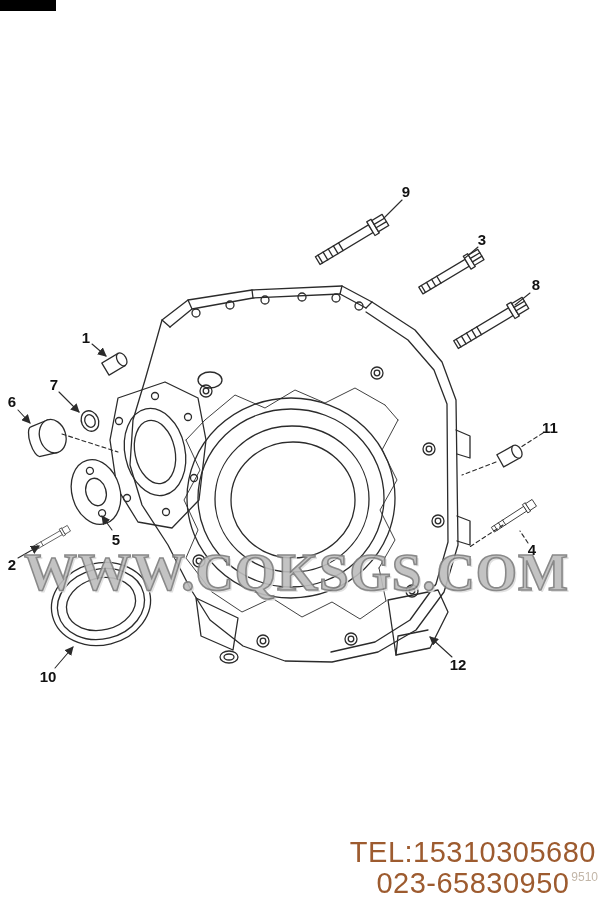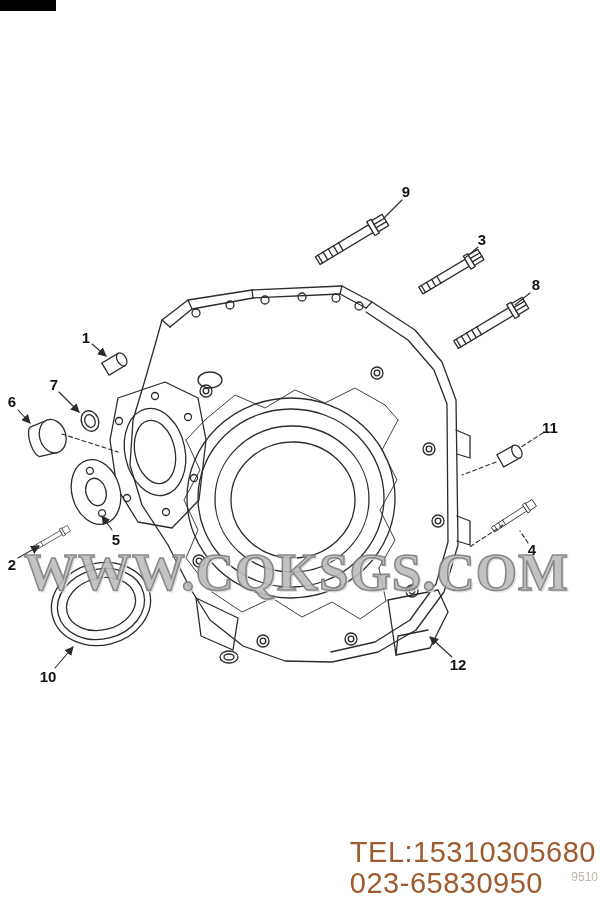--- a/index.html
+++ b/index.html
@@ -13,21 +13,21 @@
   .corner-mark{position:absolute;left:0;top:0;width:56px;height:11px;background:#000;z-index:4;}
   .watermark{
     position:absolute;left:24px;top:542px;z-index:3;
     font-family:"Liberation Serif",serif;font-weight:700;
     font-size:53px;letter-spacing:1px;white-space:nowrap;
     color:#bdbdbd;-webkit-text-stroke:1.6px #7d7d7d;
     text-shadow:2px 2px 0 #dedede;opacity:.9;pointer-events:none;text-align:center;
   }
   .doc-code{position:absolute;right:2px;bottom:16px;color:#c2b6a8;font-size:12px;z-index:2;}
   .footer{
-    position:absolute;right:4px;bottom:2px;z-index:3;text-align:left;
+    position:absolute;right:4px;bottom:2px;z-index:3;text-align:center;
     font-size:29px;line-height:1.05;letter-spacing:.5px;color:#9d5b2f;
   }
 </style>
 </head>
 <body>
 
 <div class="stage">
 
   <svg class="diagram" width="600" height="900" viewBox="0 0 600 900">
     <defs>

